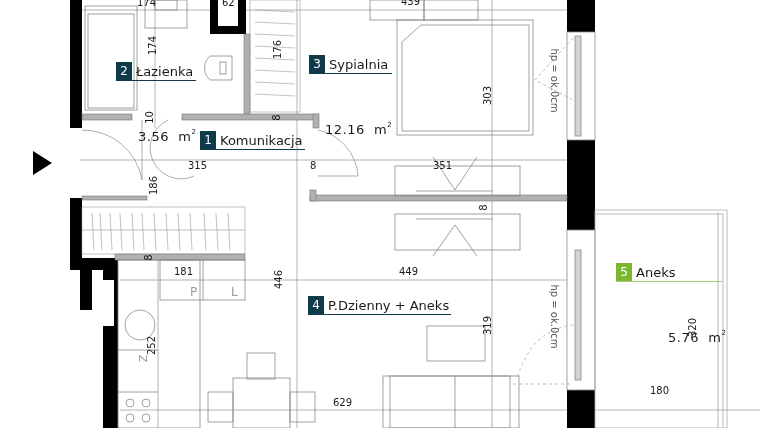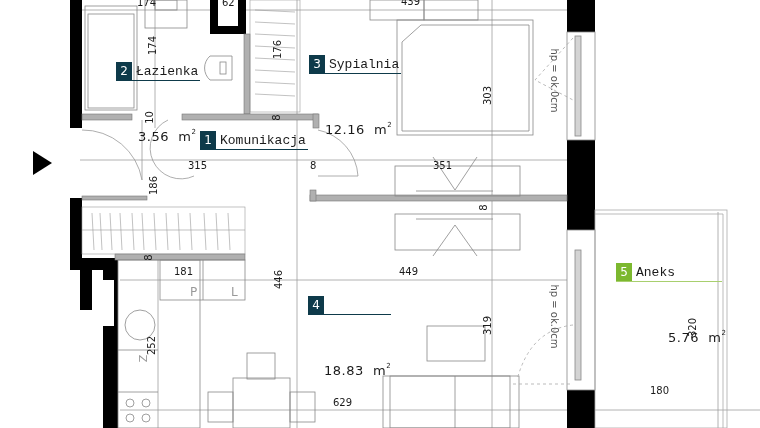--- a/index.html
+++ b/index.html
@@ -1,21 +1,21 @@
 <!DOCTYPE html>
 <html><head>
 <meta charset="utf-8">
 <style>
   html, body { margin:0; padding:0; background:#ffffff; }
   body { width:760px; height:428px; overflow:hidden; position:relative; font-family:"DejaVu Sans", sans-serif; }
   #plan { position:absolute; left:0; top:0; width:760px; height:428px; }
   .room-label { position:absolute; display:flex; flex-direction:column; }
   .room-head { display:flex; align-items:center; border-bottom:1.2px solid #0e3a4a; padding-right:2px; }
   .room-badge { display:inline-block; min-width:16px; height:18px; line-height:18px; text-align:center; color:#fff; font-size:12px; background:#0e3a4a; margin-right:4px; }
-  .room-name { font-size:13px; color:#1a1a1a; white-space:nowrap;font-family:Liberation Mono, monospace; }
+  .room-name { font-size:13px; color:#1a1a1a; white-space:nowrap; }
   .room-area { font-size:13px; color:#1a1a1a; white-space:nowrap; letter-spacing:0.5px;margin-top:48px; }
   .room-area sup { font-size:7px; vertical-align:top; position:relative; top:-1px; }
   .balcony .room-badge { background:#7cb82f; }
   .balcony .room-head { border-bottom-color:#a8cf6e; }
   .dim { position:absolute; font-size:10px; color:#1a1a1a; white-space:nowrap; }
   .dim.v { transform:rotate(-90deg); transform-origin:center; }
   .note { position:absolute; font-size:10px; color:#555; white-space:nowrap; transform:rotate(90deg); transform-origin:center; }
   .entry-arrow { position:absolute; left:33px; top:151px; width:0; height:0; border-top:12px solid transparent; border-bottom:12px solid transparent; border-left:19px solid #000; }
 </style>
 </head>
@@ -184,22 +184,22 @@
   <div class="room-head">
       <span class="room-badge">3</span>
       <span class="room-name">Sypialnia</span>
     </div>
   <div class="room-area" style="padding-left:16px"><span>12.16</span>&nbsp; <span>m</span><sup>2</sup></div>
 </div>
 
 <div class="room-label" style="left:308px;top:296px;">
   <div class="room-head">
       <span class="room-badge">4</span>
-    </div>
-  <div class="room-area" style="padding-left:16px"><span>18.83</span>&nbsp; <span>m</span><sup>2</sup></div>
+      <span class="room-name">P.Dzienny + Aneks</span>
+    </div>
 </div>
 
 <div class="room-label balcony" style="left:616px;top:263px;">
   <div class="room-head" style="width:104px;">
       <span class="room-badge">5</span>
       <span class="room-name">Aneks</span>
     </div>
   <div class="room-area" style="padding-left:52px"><span>5.76</span>&nbsp; <span>m</span><sup>2</sup></div>
 </div>
 

